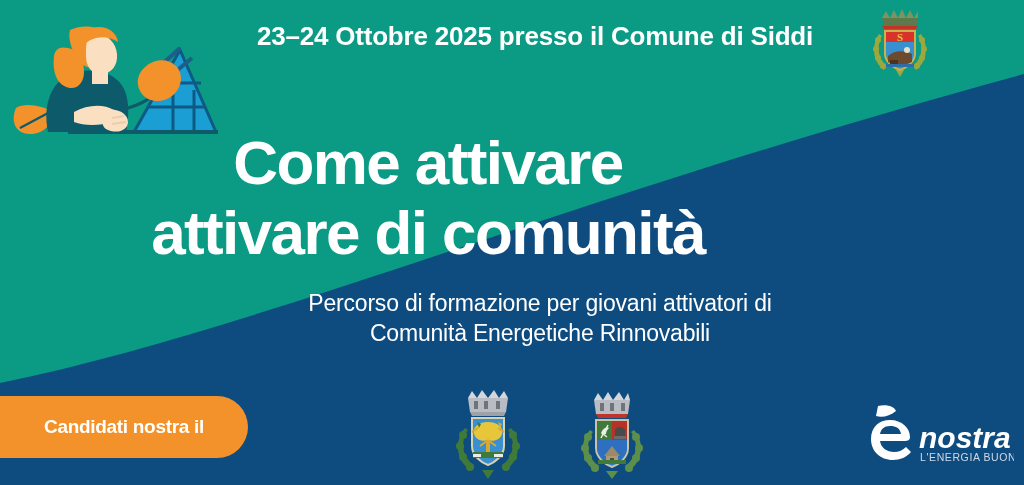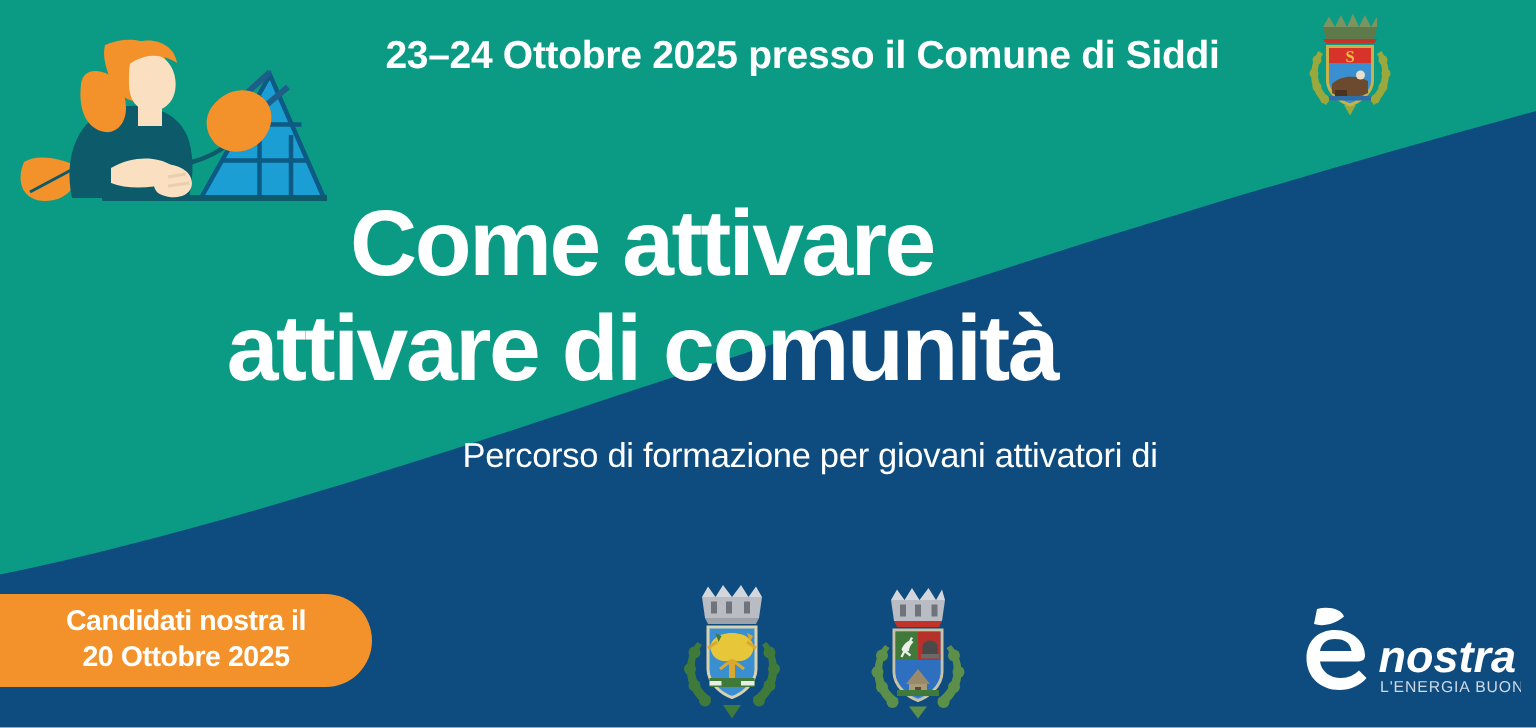--- a/index.html
+++ b/index.html
@@ -6,21 +6,21 @@
     margin: 0;
     padding: 0;
     background: #ffffff;
   }
   #banner {
     position: relative;
     width: 1024px;
     height: 485px;
     overflow: hidden;
     font-family: "Liberation Sans", sans-serif;
-    background: #8b5cf6;
+    background: #b91c1c;
   }
   .bg-layer {
     position: absolute;
     inset: 0;
     width: 1024px;
     height: 485px;
   }
 
   
   .illustration {
@@ -234,25 +234,25 @@
     </g>
   </svg>
 
   <div class="title-block">
     <span class="title-line">Come attivare</span>
     <span class="title-line">attivare di comunità</span>
   </div>
 
   <div class="subtitle-block">
     <span class="subtitle-line">Percorso di formazione per giovani attivatori di</span>
+    <span class="subtitle-line">Comunità Energetiche Rinnovabili</span>
   </div>
 
   <div class="deadline-pill">
     <span class="deadline-line">Candidati nostra il</span>
-    <span class="deadline-line">20 Ottobre 2025</span>
   </div>
 
   <svg class="crest-bottom-1" viewBox="0 0 84 92" xmlns="http://www.w3.org/2000/svg">
     <g>
       <path d="M22,10 L62,10 L60,24 L24,24 Z" fill="#b9bcc2"></path>
       <path d="M22,10 L26,3 L31,10 L36,2 L42,10 L48,2 L53,10 L58,3 L62,10 Z" fill="#d3d6da"></path>
       <path d="M24,24 L60,24 L58,28 L26,28 Z" fill="#9da1a8"></path>
       <path d="M28,13 L32,13 L32,21 L28,21 Z M38,13 L42,13 L42,21 L38,21 Z M50,13 L54,13 L54,21 L50,21 Z" fill="#6f737a"></path>
     </g>
     <g fill="#3f7a3a">

